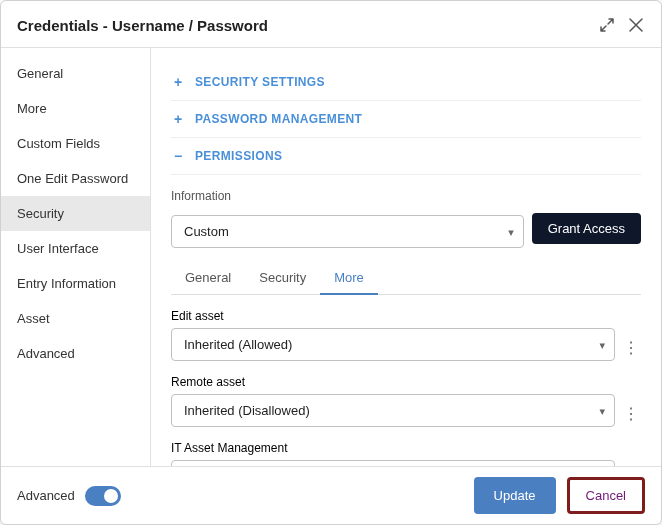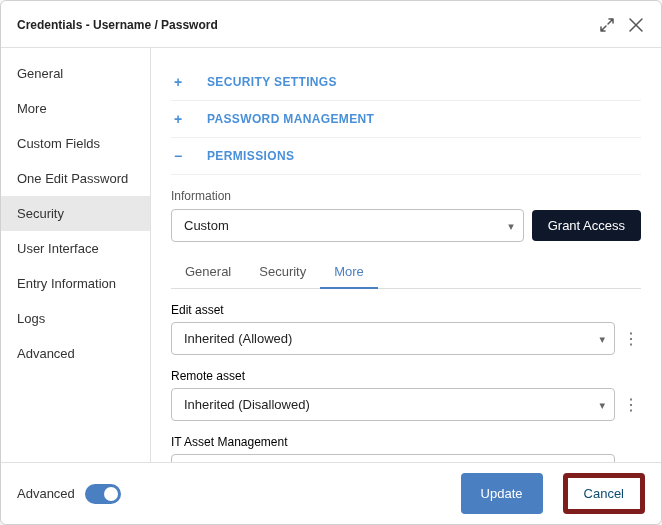--- a/index.html
+++ b/index.html
@@ -20,21 +20,21 @@
     .modal-header {
       display: flex;
       align-items: center;
       justify-content: space-between;
       padding: 14px 16px 12px 16px;
       border-bottom: 1px solid #e0e0e0;
       flex-shrink: 0;
     }
 
     .modal-title {
-      font-size: 12px;
+      font-size: 15px;
       font-weight: 600;
       color: #222;
     }
 
     .header-icons {
       display: flex;
       gap: 10px;
       align-items: center;
     }
 
@@ -102,21 +102,20 @@
       width: 14px;
       text-align: center;
     }
 
     .section-label {
       font-size: 12px;
       font-weight: 600;
       color: #4a90d9;
       letter-spacing: 0.03em;
       text-transform: uppercase;
-      margin-left: 12px;
     }
 
     .permissions-section {
       margin-top: 4px;
     }
 
     .permission-label {
       font-size: 12px;
       color: #555;
       margin-bottom: 6px;
@@ -126,20 +125,21 @@
     .permission-row {
       display: flex;
       align-items: center;
       gap: 8px;
       margin-bottom: 14px;
     }
 
     .select-wrapper {
       flex: 1;
       position: relative;
+      margin-top: 6px;
     }
 
     .select-box {
       width: 100%;
       padding: 8px 36px 8px 12px;
       border: 1px solid #c0c0c0;
       border-radius: 4px;
       font-size: 13px;
       color: #222;
       background: #fff;
@@ -196,21 +196,21 @@
     }
 
     .field-label {
       font-size: 12px;
       color: #000000;
       margin-bottom: 5px;
     }
 
     .field-row {
       display: flex;
-      align-items: center;
+      align-items: flex-end;
       gap: 6px;
     }
 
     .field-select-wrapper {
       flex: 1;
       position: relative;
     }
 
     .field-select {
       width: 100%;
@@ -297,40 +297,40 @@
       left: 3px;
       bottom: 3px;
       background: white;
       border-radius: 50%;
       transition: 0.2s;
       transform: translateX(16px);
     }
 
     .footer-right {
       display: flex;
-      gap: 20px;
+      gap: 11px;
       padding-left: 30px;
     }
 
     .update-btn {
       padding: 8px 20px;
       background: #4a7fc1;
       color: #fff;
       border: none;
       border-radius: 4px;
       font-size: 13px;
       font-weight: 500;
       cursor: pointer;
     }
 
     .cancel-btn {
       padding: 8px 16px;
       background: #fff;
-      color: #0c4a6e;
-      border: 5px solid #7f1d1d;
+      color: #701a75;
+      border: 3px solid #7f1d1d;
       border-radius: 4px;
       font-size: 13px;
       cursor: pointer;
     }
   </style>
 </head>
 <body>
 
 <div class="modal">
 
@@ -368,21 +368,21 @@
       <div class="sidebar-item active">
         <span>Security</span>
       </div>
       <div class="sidebar-item">
         <span>User Interface</span>
       </div>
       <div class="sidebar-item">
         <span>Entry Information</span>
       </div>
       <div class="sidebar-item">
-        <span>Logs</span>
+        <span>Asset</span>
       </div>
       <div class="sidebar-item">
         <span>Advanced</span>
       </div>
     </div>
 
     <div class="content-area">
 
       <div class="section-row">
         <span class="section-icon">+</span>

